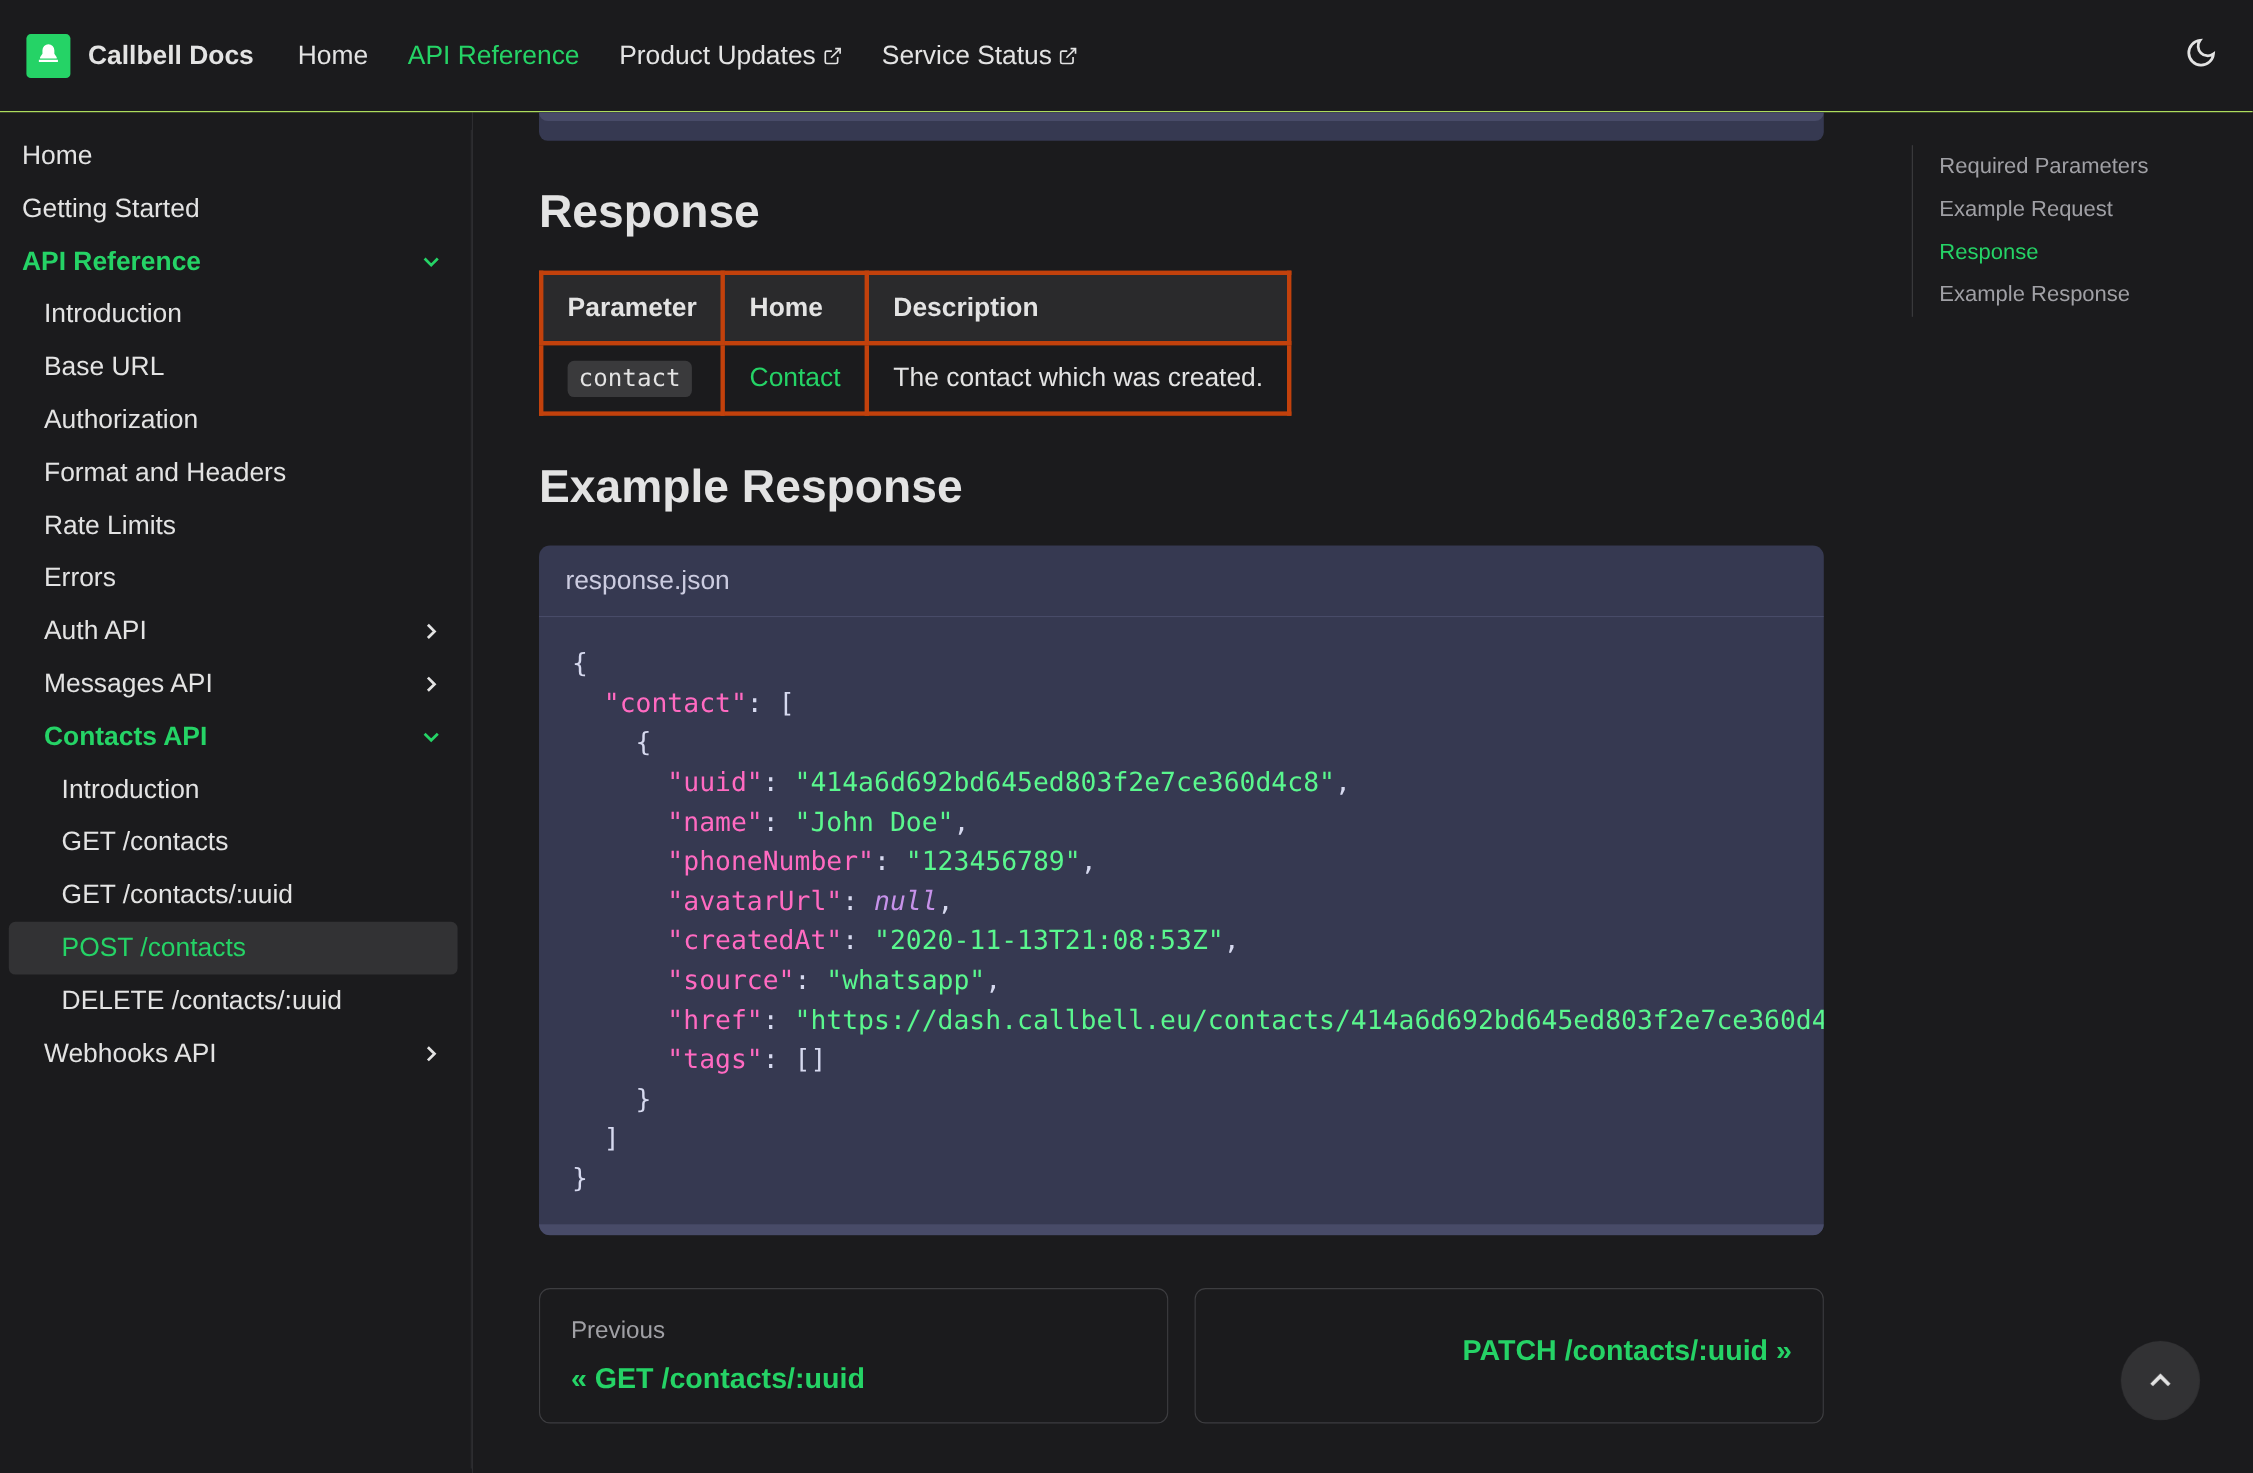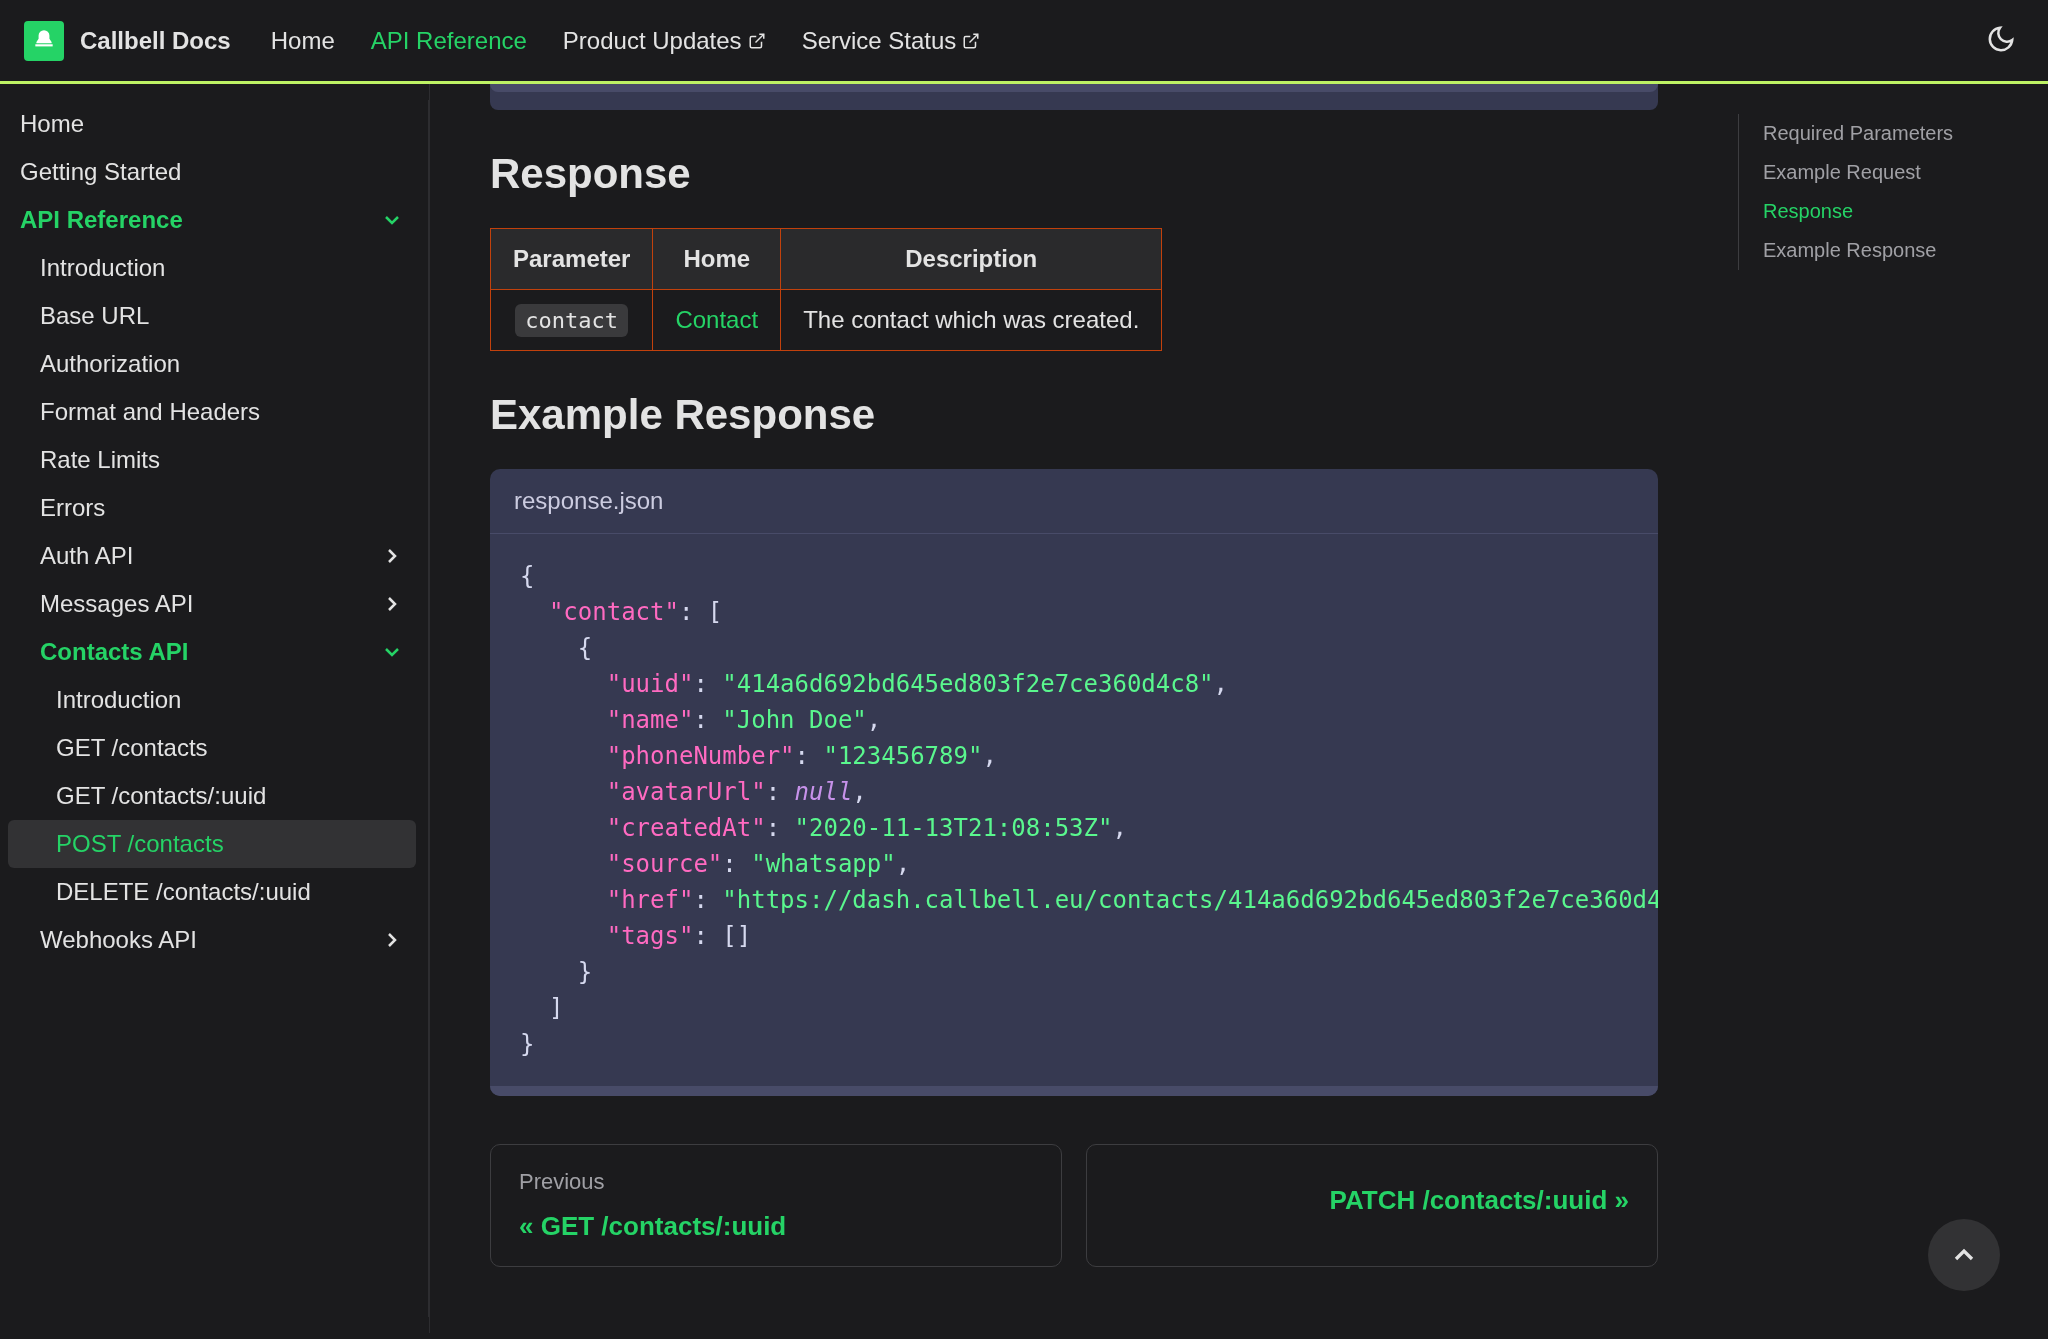--- a/index.html
+++ b/index.html
@@ -1,17 +1,17 @@
 <!DOCTYPE html>
 <html><head>
 <meta charset="utf-8">
 <style>
 * { margin: 0; padding: 0; box-sizing: border-box; }
 body { font-family: -apple-system, BlinkMacSystemFont, "Segoe UI", sans-serif; background: #1b1b1d; color: #e3e3e3; height: 1339px; width: 2048px; overflow: hidden; }
-.topbar { height: 84px; display: flex; align-items: center; padding: 17px 24px; border-bottom: 3px solid #bef264; position: relative; }
+.topbar { height: 102px; display: flex; align-items: center; padding: 17px 24px; border-bottom: 1px solid #bef264; position: relative; }
 .logo { width: 40px; height: 40px; background: #25d366; border-radius: 4px; margin-right: 16px; display: flex; align-items: center; justify-content: center; }
 .brand { font-weight: 700; font-size: 24px; margin-right: 40px; }
 .nav-links { display: flex; gap: 36px; }
 .nav-link { color: #e3e3e3; text-decoration: none; font-size: 24px; font-weight: 500; display: flex; align-items: center; gap: 6px; }
 .nav-link.active { color: #25d366; }
 .ext-icon { width: 18px; height: 18px; }
 .dark-toggle { position: absolute; right: 32px; color: #e3e3e3; }
 .layout { display: flex; height: calc(100% - 90px); }
 .sidebar { width: 430px; border-right: 1px solid #2d2d30; padding: 16px 0; overflow-y: auto; }
 .sidebar-inner { border-right: 1px solid #2d2d30; padding-right: 4px; height: 100%; }
@@ -19,21 +19,21 @@
 .side-item.indent1 { padding-left: 40px; }
 .side-item.indent2 { padding-left: 56px; }
 .side-item.active-section { color: #25d366; font-weight: 600; }
 .side-item.current { background: #323234; color: #25d366; border-radius: 6px; margin: 0 8px; padding-left: 48px; }
 .chevron { width: 24px; height: 24px; }
 .main { flex: 1; padding: 0 60px; overflow-y: auto; position: relative; }
 .code-stub { background: #363951; height: 26px; border-radius: 0 0 8px 8px; margin-bottom: 14px; }
 .code-bar { height: 8px; background: #484b68; border-radius: 0 0 8px 8px; }
 h2.section { font-size: 42px; font-weight: 700; margin: 40px 0 30px; }
 table.resp-table { border-collapse: collapse; width: auto; }
-table.resp-table th, table.resp-table td { border: 1px solid #c2410c; padding: 16px 22px; text-align: center; font-size: 24px; }
+table.resp-table th, table.resp-table td { border: 4px solid #c2410c; padding: 16px 22px; text-align: left; font-size: 24px; }
 table.resp-table th { background: #2a2a2c; font-weight: 600; }
 .code-pill { background: #3a3a3c; padding: 4px 10px; border-radius: 6px; font-family: ui-monospace, Menlo, monospace; font-size: 22px; }
 .type-link { color: #25d366; }
 .code-block { background: #363951; border-radius: 10px; overflow: hidden; margin-top: 24px; }
 .code-header { padding: 18px 24px; border-bottom: 1px solid #484b68; font-size: 24px; color: #cccce0; }
 .code-body { padding: 24px 30px; font-family: ui-monospace, Menlo, monospace; font-size: 24px; line-height: 1.5; color: #d6d9ef; white-space: pre; }
 .tok-key { color: #ff6ac1; }
 .tok-str { color: #5af78e; }
 .tok-null { color: #c792ea; font-style: italic; }
 .tok-punc { color: #d6d9ef; }

